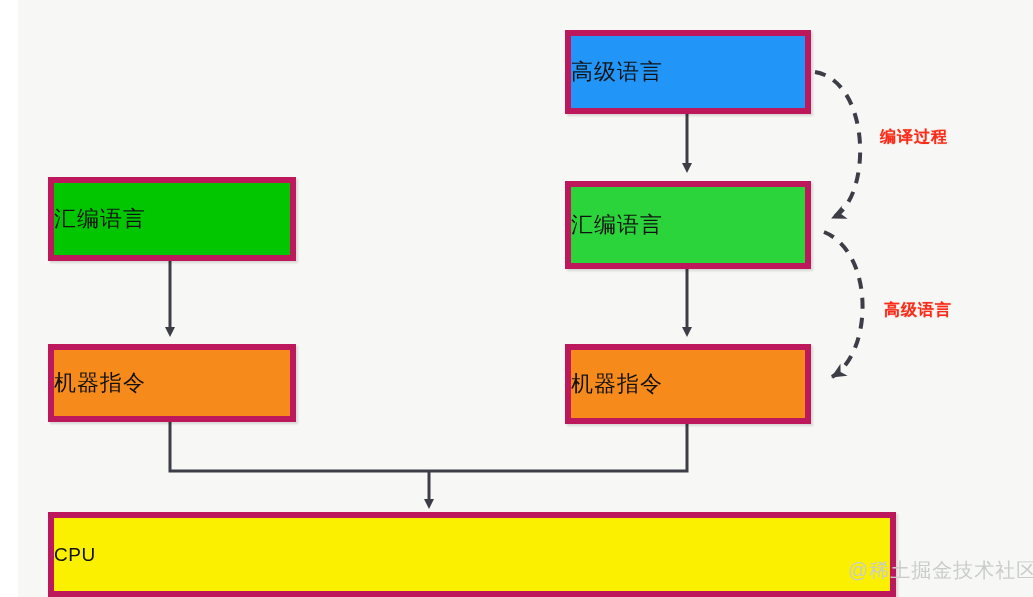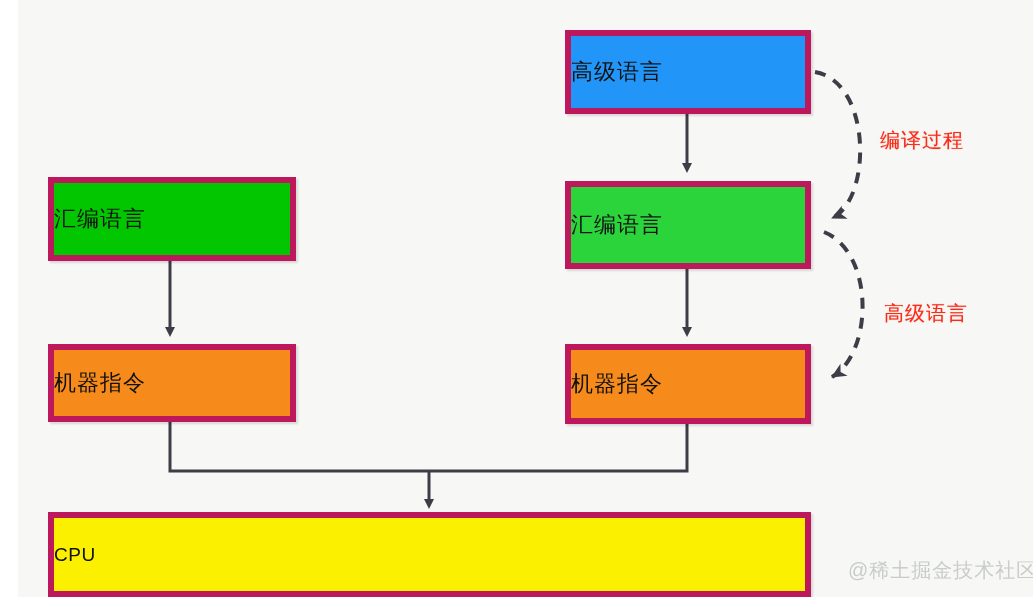--- a/index.html
+++ b/index.html
@@ -38,22 +38,22 @@
     font-weight: 400;
     white-space: nowrap;
   }
   .node-label.cpu {
     font-size: 19px;
     letter-spacing: 0.5px;
   }
   .red-label {
     position: absolute;
     color: #fa2c19;
-    font-size: 20px;
-    font-weight: normal;
+    font-size: 16px;
+    font-weight: bold;
     letter-spacing: 1px;
     white-space: nowrap;
     text-shadow: 0 0 1px rgba(250,44,25,0.5);
   }
   .watermark {
     position: absolute;
     color: #c9ccc9;
     font-size: 20px;
     letter-spacing: 1px;
     white-space: nowrap;
@@ -122,21 +122,21 @@
   </div>
 
   <div class="node" style="left:48px; top:344px; width:248px; height:78px; background:#f68b1c;">
     <span class="node-label">机器指令</span>
   </div>
 
   <div class="node" style="left:565px; top:344px; width:246px; height:80px; background:#f68b1c;">
     <span class="node-label">机器指令</span>
   </div>
 
-  <div class="node" style="left:48px; top:512px; width:763px; height:85px; background:#fbf000;">
+  <div class="node" style="left:48px; top:512px; width:848px; height:85px; background:#fbf000;">
     <span class="node-label cpu">CPU</span>
   </div>
 
   <div class="red-label" style="left:880px; top:127px;">编译过程</div>
 
   <div class="red-label" style="left:884px; top:300px;">高级语言</div>
 
   <div class="watermark" style="left:848px; top:557px;">@稀土掘金技术社区</div>
 
 </div>

